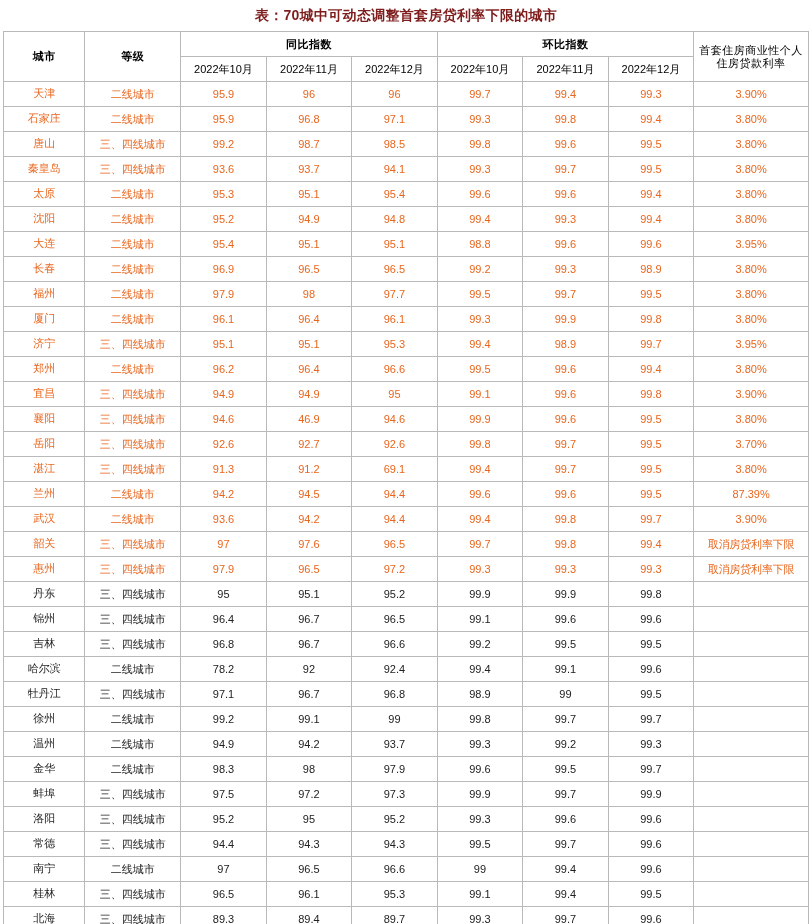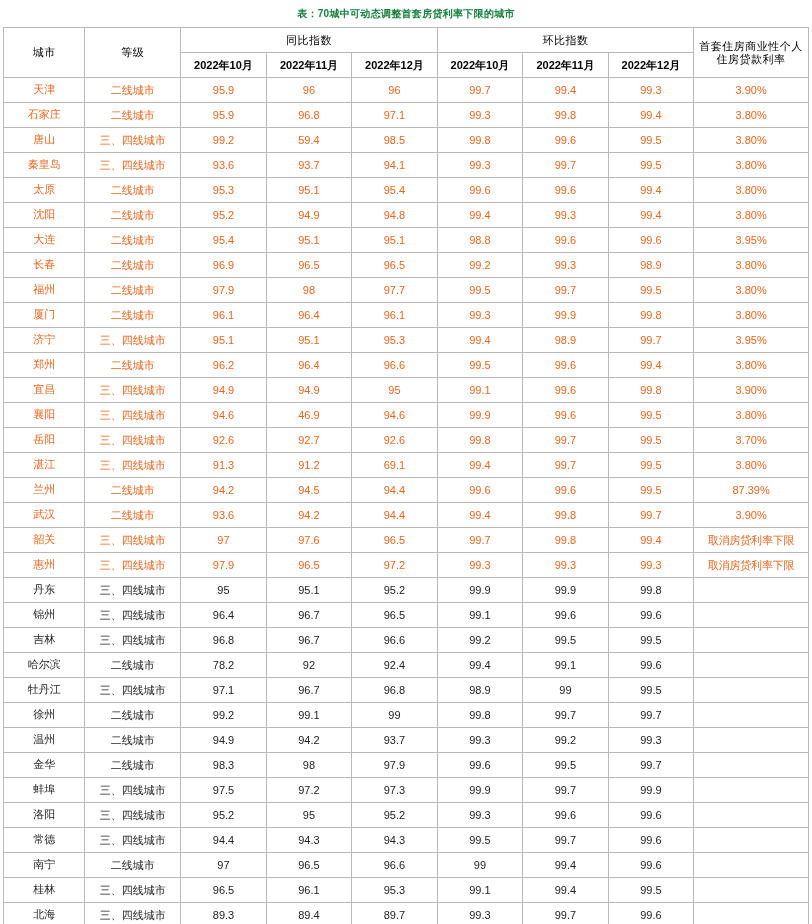--- a/index.html
+++ b/index.html
@@ -16,50 +16,50 @@
   }
   .page {
     width: 812px;
     height: 924px;
     position: relative;
     box-sizing: border-box;
     padding: 0 2px;
   }
   .title {
     text-align: center;
-    font-size: 10px;
+    font-size: 14px;
     font-weight: bold;
     letter-spacing: 0.3px;
     padding: 7px 0 6px 0;
-    color: #15803d;
+    color: #7f1d1d;
   }
   table.main {
     border-collapse: collapse;
     width: 806px;
     margin: 0 auto;
     table-layout: fixed;
   }
   table.main th, table.main td {
     border: 1px solid #b9b9b9;
     text-align: center;
     vertical-align: middle;
     font-size: 11px;
     padding: 0;
     height: 24px;
     line-height: 1.15;
   }
   th.hdr {
-    font-weight: normal;
+    font-weight: bold;
     font-size: 11.5px;
     color: #000;
     background: #ffffff;
     letter-spacing: 0.5px;
   }
   th.hdr-sub {
-    font-weight: bold;
+    font-weight: normal;
     font-size: 10.5px;
     color: #000;
   }
   th.hdr-tall {
     font-size: 11.5px;
     font-weight: normal;
     line-height: 1.35;
     padding: 2px 6px;
   }
   td.city {
@@ -151,21 +151,21 @@
           <td class="val">97.1</td>
           <td class="val">99.3</td>
           <td class="val">99.8</td>
           <td class="val">99.4</td>
           <td class="rate">3.80%</td>
         </tr>
         <tr>
           <td class="city">唐山</td>
           <td class="grade">三、四线城市</td>
           <td class="val">99.2</td>
-          <td class="val">59.4</td>
+          <td class="val">98.7</td>
           <td class="val">98.5</td>
           <td class="val">99.8</td>
           <td class="val">99.6</td>
           <td class="val">99.5</td>
           <td class="rate">3.80%</td>
         </tr>
         <tr>
           <td class="city">秦皇岛</td>
           <td class="grade">三、四线城市</td>
           <td class="val">93.6</td>

